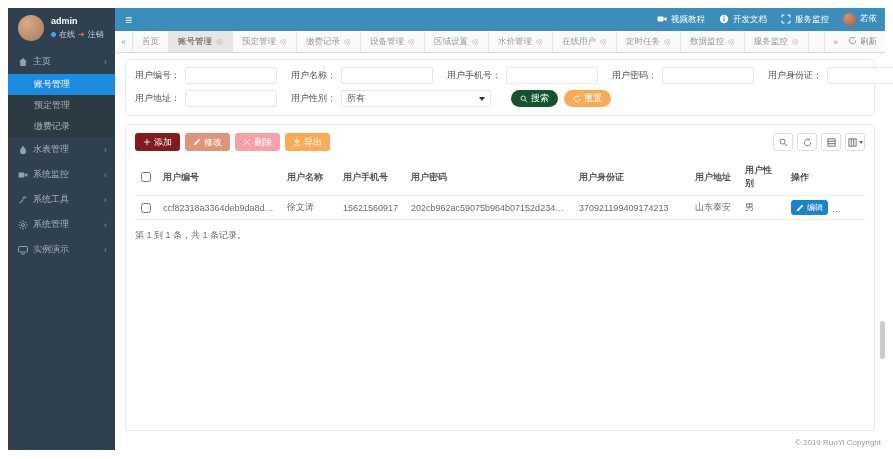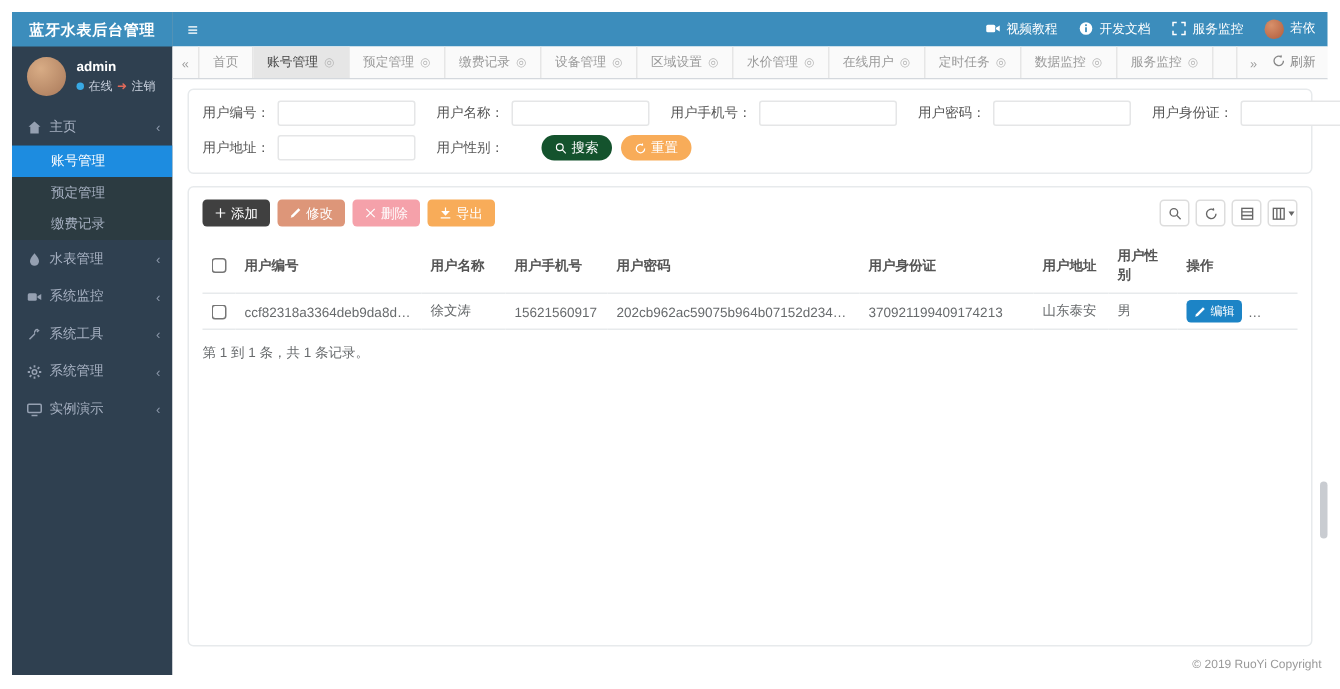--- a/index.html
+++ b/index.html
@@ -61,21 +61,21 @@
   .fake-select .sel-caret { margin-left:auto; width:0; height:0; border-left:3px solid transparent; border-right:3px solid transparent; border-top:4px solid #333; }
   .btn { display:inline-flex; align-items:center; gap:3px; border:none; color:#fff; font-size:9px; cursor:pointer; font-family:inherit; }
   .btn svg { width:8px; height:8px; }
   .btn-round { height:17px; padding:0 9px; border-radius:10px; }
   .btn-search { background:#14532d; margin-left:6px; }
   .btn-reset { background:#f8ac59; margin-left:6px; }
 
   .table-panel { margin-top:8px; flex:1; padding:8px 9px; display:flex; flex-direction:column; min-height:0; }
   .toolbar { display:flex; align-items:center; flex-shrink:0; }
   .btn-sq { height:18px; padding:0 8px; border-radius:3px; margin-right:5px; }
-  .btn-add { background:#404040; }
+  .btn-add { background:#7f1d1d; }
   .btn-edit { background:#c2410c; opacity:.55; cursor:not-allowed; }
   .btn-del { background:#ed5565; opacity:.55; cursor:not-allowed; }
   .btn-export { background:#f8ac59; }
   .tool-icons { margin-left:auto; display:flex; gap:4px; }
   .tool-btn { width:20px; height:18px; border:1px solid #ddd; background:#fff; border-radius:3px; display:flex; align-items:center; justify-content:center; cursor:pointer; color:#666; }
   .tool-btn svg { width:9px; height:9px; }
   .tool-btn .mini-caret { width:0; height:0; border-left:2.5px solid transparent; border-right:2.5px solid transparent; border-top:3px solid #666; margin-left:2px; }
 
   table { width:100%; border-collapse:collapse; font-size:9px; margin-top:8px; table-layout:fixed; }
   th { text-align:left; color:#555; font-weight:bold; padding:5px 6px; border-bottom:1px solid #e7eaec; }
@@ -89,21 +89,20 @@
   .scroll-thumb { position:absolute; right:0px; top:268px; width:5px; height:38px; background:#c9ccd1; border-radius:3px; cursor:grab; }
 
   .footer { height:15px; flex-shrink:0; display:flex; align-items:center; justify-content:flex-end; font-size:8px; color:#999; padding-right:4px; background:#fff; }
 </style>
 </head>
 <body>
 
 <div class="app">
 
   <aside class="sidebar">
-    <div class="logo">蓝牙水表后台管理</div>
 
     <div class="user-panel">
       <div class="avatar"></div>
       <div class="user-meta">
         <span class="user-name">admin</span>
         <span class="user-status">
           <span class="dot-online"></span>
           <span>在线</span>
           <span class="logout-glyph">➜</span>
           <span>注销</span>
@@ -309,20 +308,24 @@
               <input value="" style="">
             </span>
         </div>
         <div class="form-row">
           <span class="field">
               <label>用户地址：</label>
               <input value="" style="">
             </span>
           <span class="field">
             <label>用户性别：</label>
+            <span class="fake-select">
+              <span>所有</span>
+              <span class="sel-caret"></span>
+            </span>
           </span>
           <button class="btn btn-round btn-search">
             <svg viewBox="0 0 10 10" fill="none" stroke="#fff">
                 <circle cx="4" cy="4" r="2.8"></circle>
                 <line x1="6.2" y1="6.2" x2="9" y2="9"></line>
               </svg>
             <span>搜索</span>
           </button>
           <button class="btn btn-round btn-reset">
             <svg viewBox="0 0 10 10" fill="none" stroke="#fff">

